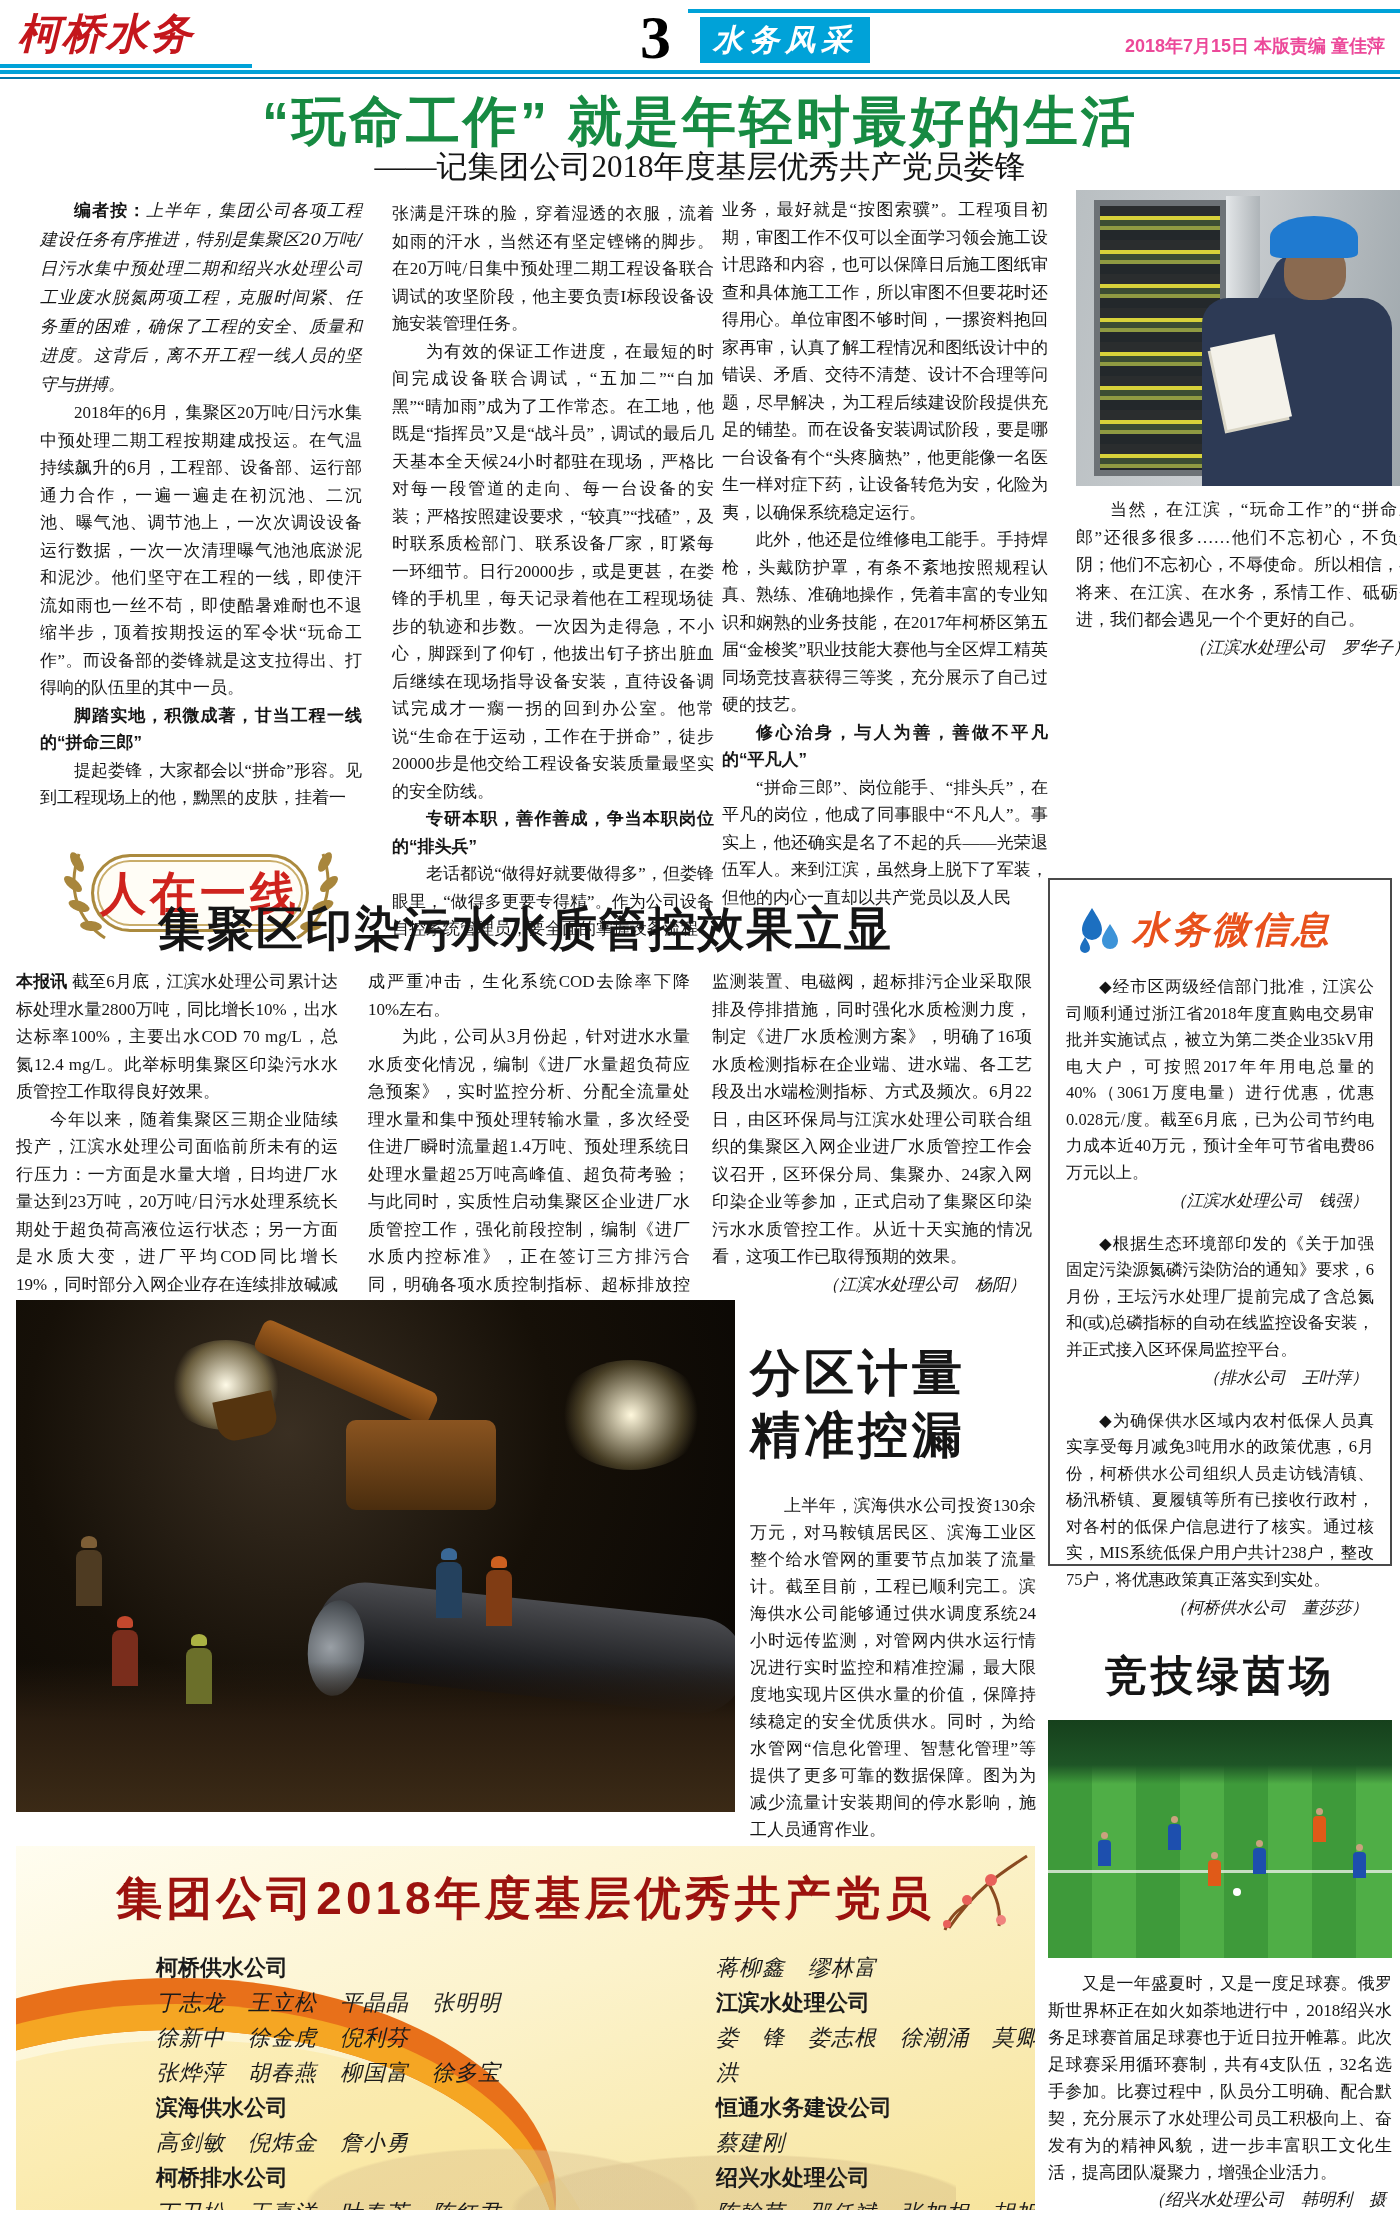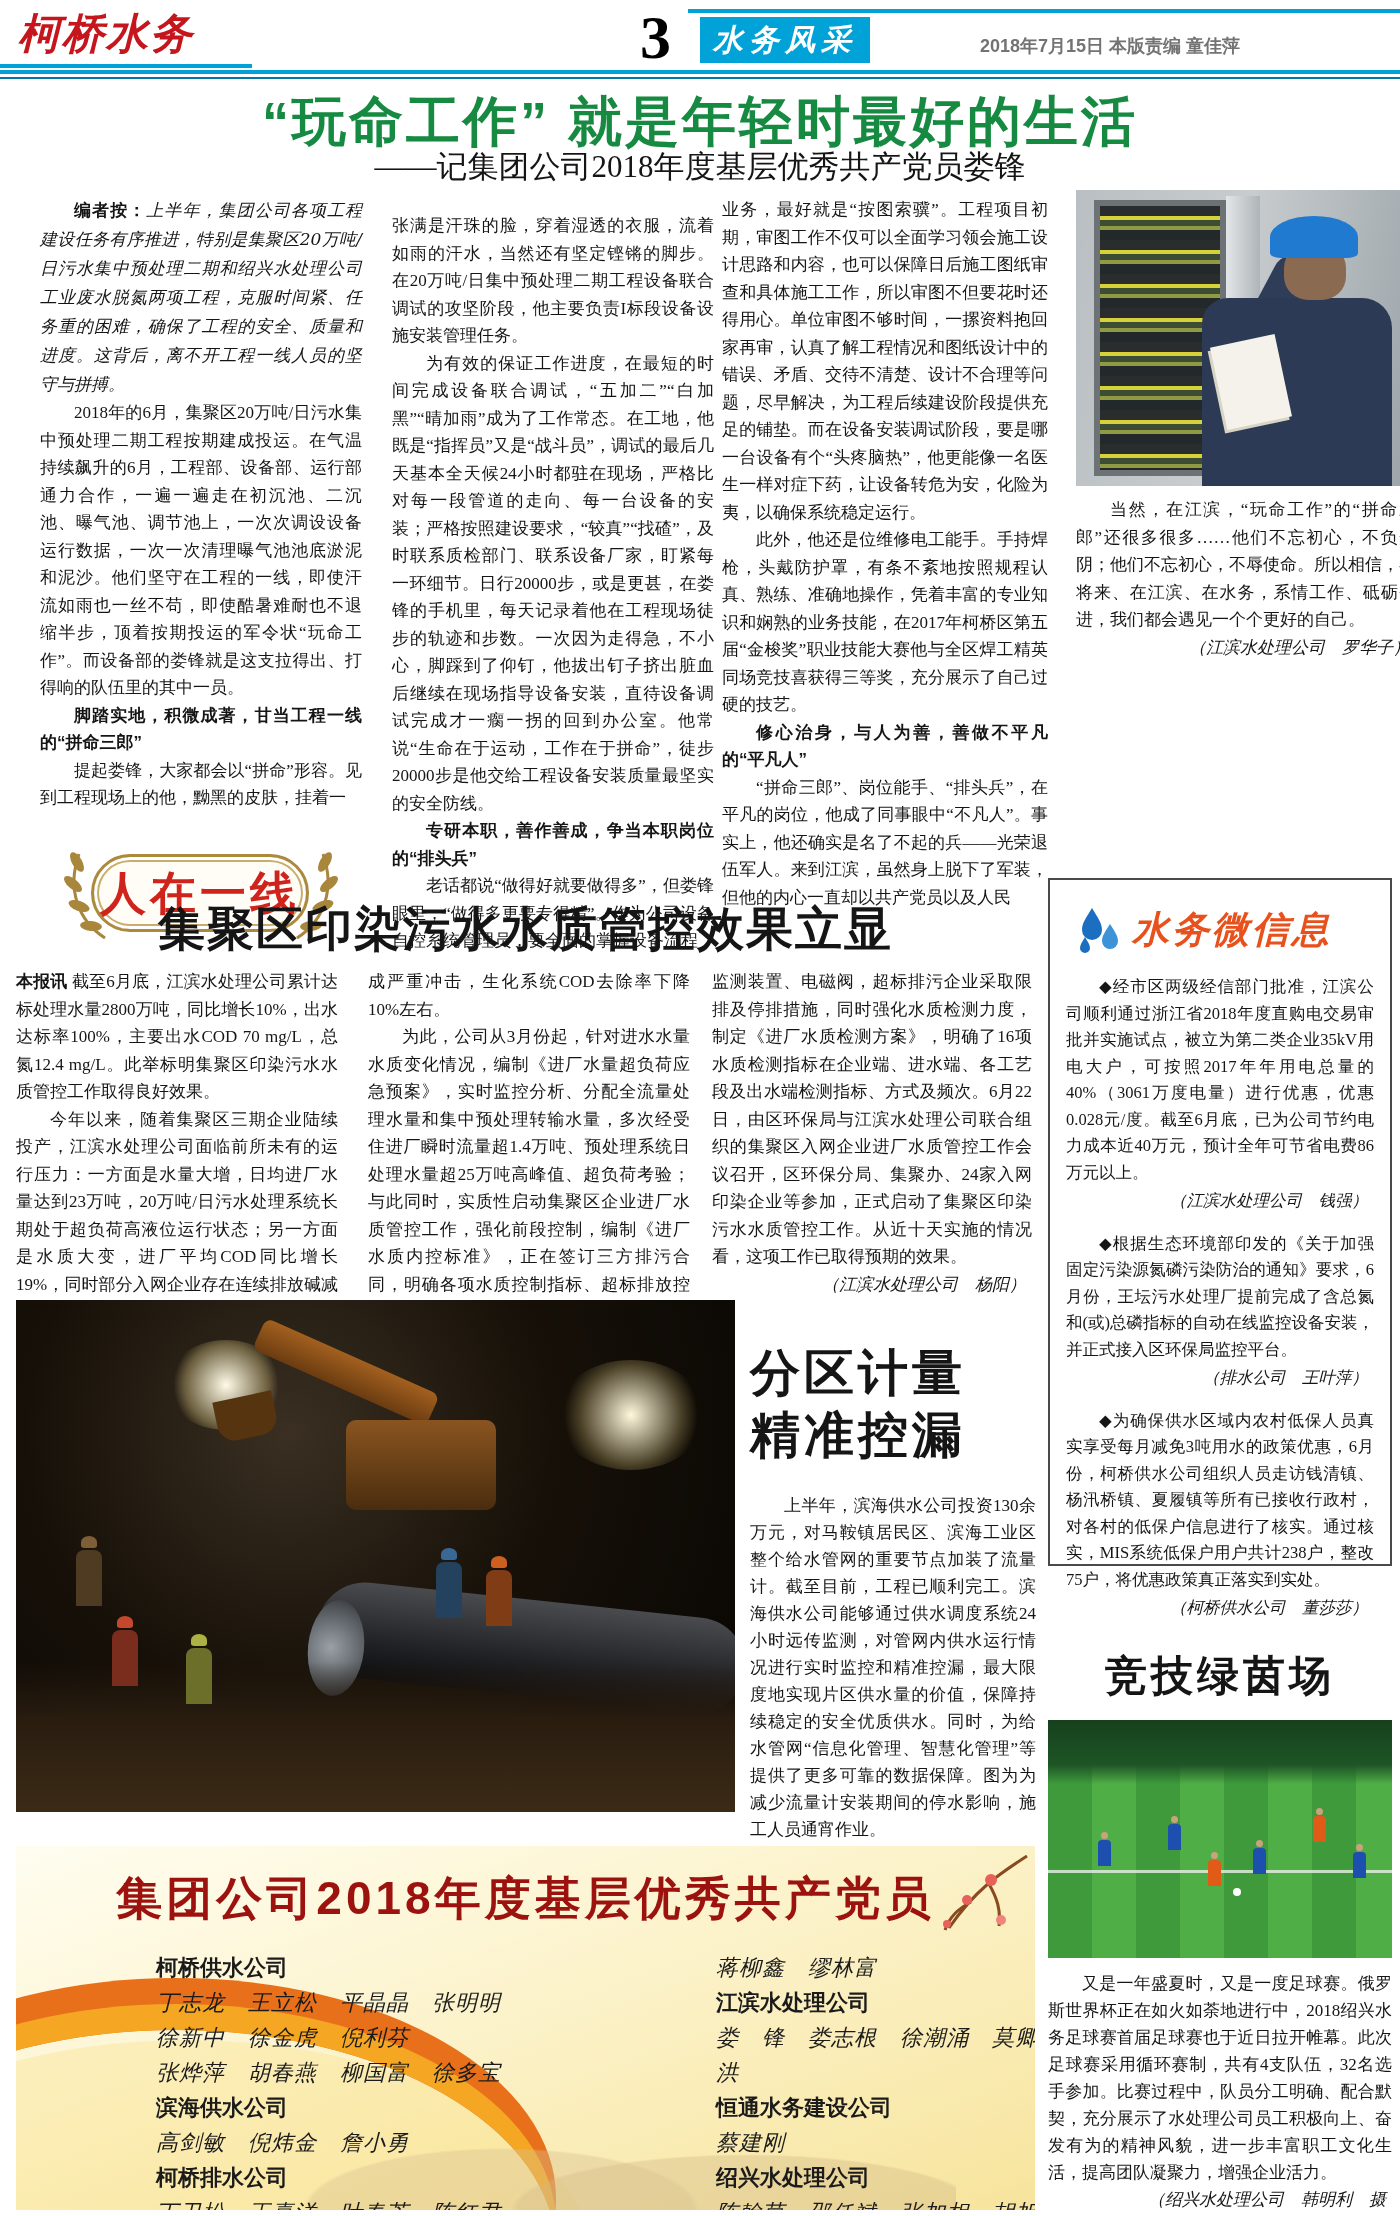--- a/index.html
+++ b/index.html
@@ -6,30 +6,30 @@
   html,body { width:1400px; background:#fff; }
   body { position:relative; height:2216px; font-family:"Liberation Serif","DejaVu Serif",serif; color:#151515; overflow:hidden; }
   .abs { position:absolute; }
 
   
   .masthead { left:18px; top:6px; width:230px; height:52px; font-family:"DejaVu Serif",serif; font-style:italic; font-weight:bold; font-size:42px; color:#c4161c; letter-spacing:2px; }
   .masthead-underline { left:0; top:64px; width:252px; height:4px; background:#00a2d8; }
   .head-topline { left:688px; top:9px; width:712px; height:4px; background:#00a2d8; }
   .page-num { left:640px; top:6px; width:60px; font-family:"Liberation Serif",serif; font-weight:bold; font-size:62px; line-height:62px; color:#000; }
   .section-badge { left:700px; top:17px; width:170px; height:46px; background:#00a2d8; color:#fff; font-family:"Liberation Sans","DejaVu Sans",sans-serif; font-weight:bold; font-size:30px; line-height:46px; text-align:center; letter-spacing:6px; font-style:italic; }
-  .date-editor { left:980px; top:34px; width:405px; text-align:left; font-family:"Liberation Sans","DejaVu Sans",sans-serif; font-weight:bold; font-size:18px; color:#737373; }
+  .date-editor { left:980px; top:34px; width:405px; text-align:right; font-family:"Liberation Sans","DejaVu Sans",sans-serif; font-weight:bold; font-size:18px; color:#ec4899; }
   .head-rule1 { left:0; top:70px; width:1400px; height:4px; background:#00a2d8; }
   .head-rule2 { left:0; top:77px; width:1400px; height:2px; background:#0077a8; }
 
   
   .a1-headline { left:0; top:86px; width:1400px; text-align:center; font-family:"Liberation Sans","DejaVu Sans",sans-serif; font-weight:bold; font-size:54px; letter-spacing:3px; }
   .a1-subtitle { left:0; top:146px; width:1400px; text-align:center; font-size:31px; }
   .col { font-size:17px; line-height:27.5px; text-align:justify;margin-left:24px; }
   .col1 { left:16px;  top:196px; width:322px; }
-  .col2 { left:368px; top:212px; width:322px; }
+  .col2 { left:368px; top:200px; width:322px; }
   .col3 { left:698px; top:196px; width:326px; }
   .col4 { left:1052px; top:190px; width:340px; }
   .b-p { text-indent:2em; }
   .b-cont { text-indent:0; }
   .b-intro { text-indent:2em; font-style:italic; font-family:"DejaVu Serif",serif; line-height:29px; }
   .b-intro b { font-style:normal; font-family:"Liberation Sans","DejaVu Sans",sans-serif; }
   .b-h { font-family:"Liberation Sans","DejaVu Sans",sans-serif; font-weight:bold; text-indent:2em; }
   .b-byline { text-align:right; font-style:italic; font-family:"DejaVu Serif",serif; text-indent:0; padding-right:6px; }
   .b-lead b { font-family:"Liberation Sans","DejaVu Sans",sans-serif; }
 

